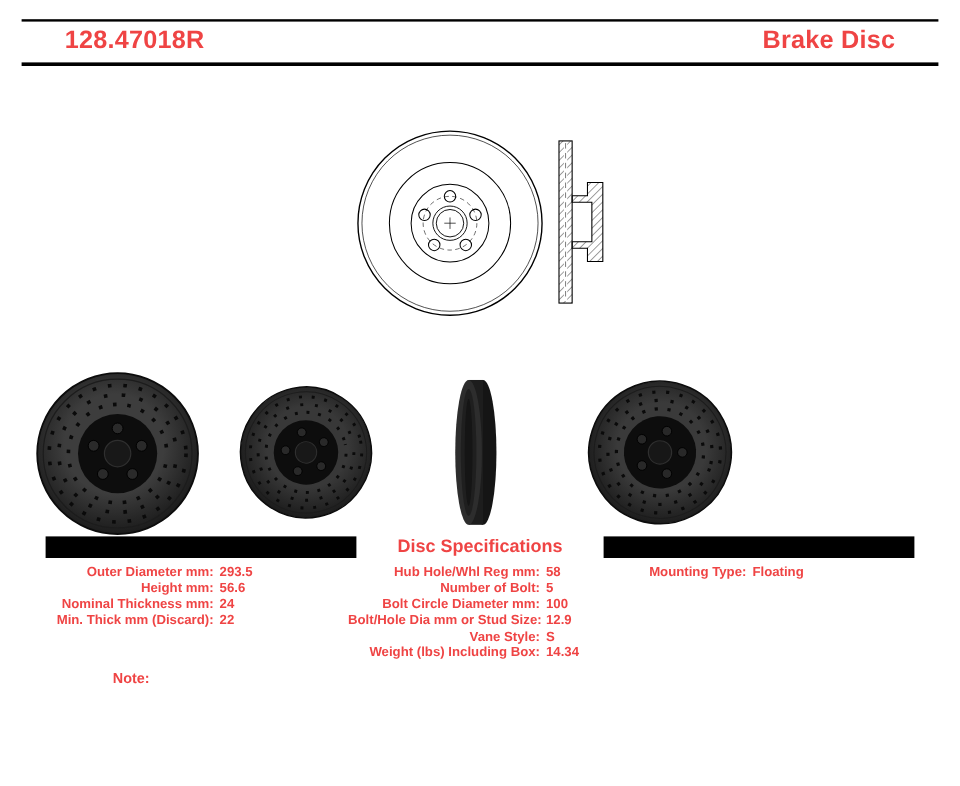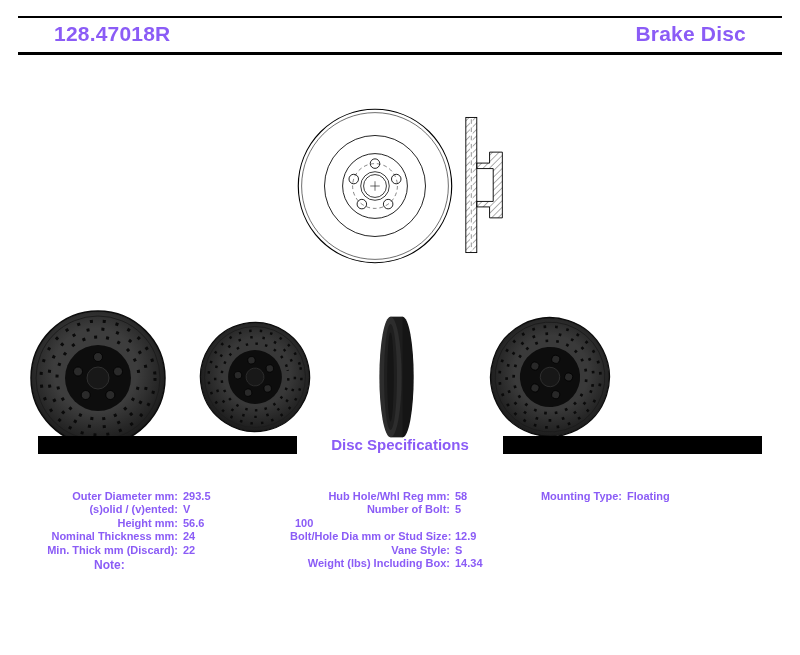--- a/index.html
+++ b/index.html
@@ -1,46 +1,46 @@
 <!DOCTYPE html>
 <html><head>
 <meta charset="utf-8">
 <title>Brake Disc 128.47018R</title>
 <style>
   html,body{margin:0;padding:0;background:#fff;}
   .page{position:relative;width:800px;height:655px;background:#ffffff;
-        font-family:"Liberation Sans",sans-serif;color:#8b5cf6;overflow:hidden;}
+        font-family:"Liberation Sans",sans-serif;color:#ef4444;overflow:hidden;}
 
   
   .header{position:absolute;left:18px;right:18px;top:16px;
           border-top:2px solid #000;border-bottom:3px solid #000;
           display:flex;justify-content:space-between;align-items:center;
           padding:4px 36px 6px 36px;}
   .header .part-number,.header .product-type{font-size:21px;font-weight:bold;letter-spacing:0.2px;}
 
   
   .front-drawing{position:absolute;left:294px;top:105px;width:162px;height:162px;}
   .section-drawing{position:absolute;left:464px;top:110px;width:42px;height:150px;}
 
   
   .photo{position:absolute;}
   .photo1{left:28px;top:308px;width:140px;height:140px;}
   .photo2{left:198px;top:320px;width:114px;height:114px;}
   .photo3{left:372px;top:312px;width:50px;height:130px;}
   .photo4{left:488px;top:315px;width:124px;height:124px;}
 
   
-  .spec-bar{position:absolute;left:38px;right:38px;top:436px;height:18px;
+  .spec-bar{position:absolute;left:38px;right:38px;top:447px;height:18px;
             display:flex;align-items:center;}
   .bar-seg{flex:1;height:18px;background:#000;}
   .spec-title{font-size:15px;font-weight:bold;white-space:nowrap;
               padding:0 34px;line-height:18px;}
 
   
-  .spec-col{position:absolute;top:471px;font-size:11px;font-weight:bold;margin-top:19px;}
+  .spec-col{position:absolute;top:471px;font-size:11px;font-weight:bold;}
   .spec-row{display:flex;line-height:13.4px;white-space:nowrap;}
   .spec-label{display:inline-block;text-align:right;}
   .spec-value{margin-left:5px;text-align:right;}
   .col-left{left:30px;}
   .col-left .spec-label{width:148px;}
   .col-mid{left:290px;}
   .col-mid .spec-label{width:160px;}
   .col-right{left:477px;}
   .col-right .spec-label{width:145px;}
 
@@ -168,24 +168,20 @@
     <div class="spec-title">Disc Specifications</div>
     <div class="bar-seg"></div>
   </div>
 
   <div class="spec-col col-left">
     <div class="spec-row">
       <span class="spec-label">Outer Diameter mm:</span>
       <span class="spec-value">293.5</span>
     </div>
     <div class="spec-row">
-      <span class="spec-label">(s)olid / (v)ented:</span>
-      <span class="spec-value">V</span>
-    </div>
-    <div class="spec-row">
       <span class="spec-label">Height mm:</span>
       <span class="spec-value">56.6</span>
     </div>
     <div class="spec-row">
       <span class="spec-label">Nominal Thickness mm:</span>
       <span class="spec-value">24</span>
     </div>
     <div class="spec-row">
       <span class="spec-label">Min. Thick mm (Discard):</span>
       <span class="spec-value">22</span>
@@ -195,20 +191,21 @@
   <div class="spec-col col-mid">
     <div class="spec-row">
       <span class="spec-label">Hub Hole/Whl Reg mm:</span>
       <span class="spec-value">58</span>
     </div>
     <div class="spec-row">
       <span class="spec-label">Number of Bolt:</span>
       <span class="spec-value">5</span>
     </div>
     <div class="spec-row">
+      <span class="spec-label">Bolt Circle Diameter mm:</span>
       <span class="spec-value">100</span>
     </div>
     <div class="spec-row">
       <span class="spec-label">Bolt/Hole Dia mm or Stud Size:</span>
       <span class="spec-value">12.9</span>
     </div>
     <div class="spec-row">
       <span class="spec-label">Vane Style:</span>
       <span class="spec-value">S</span>
     </div>

